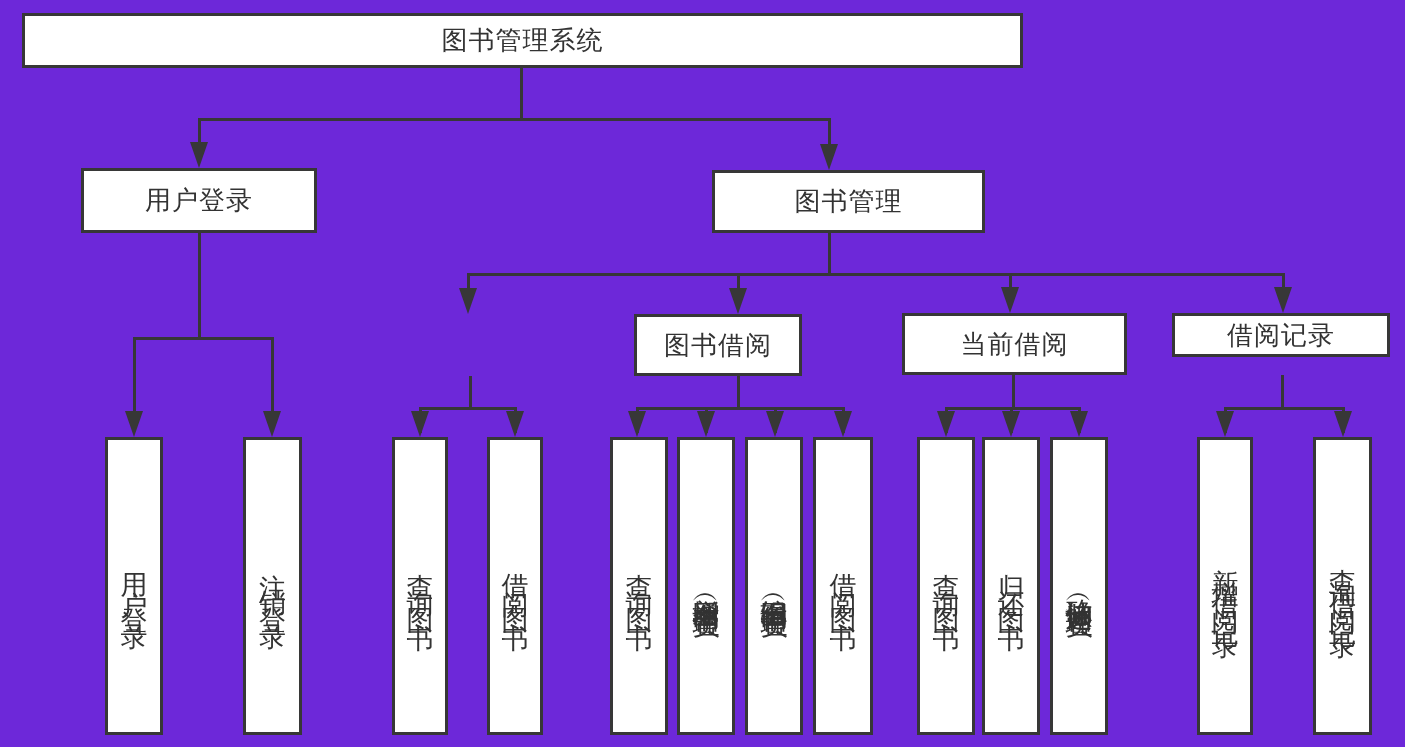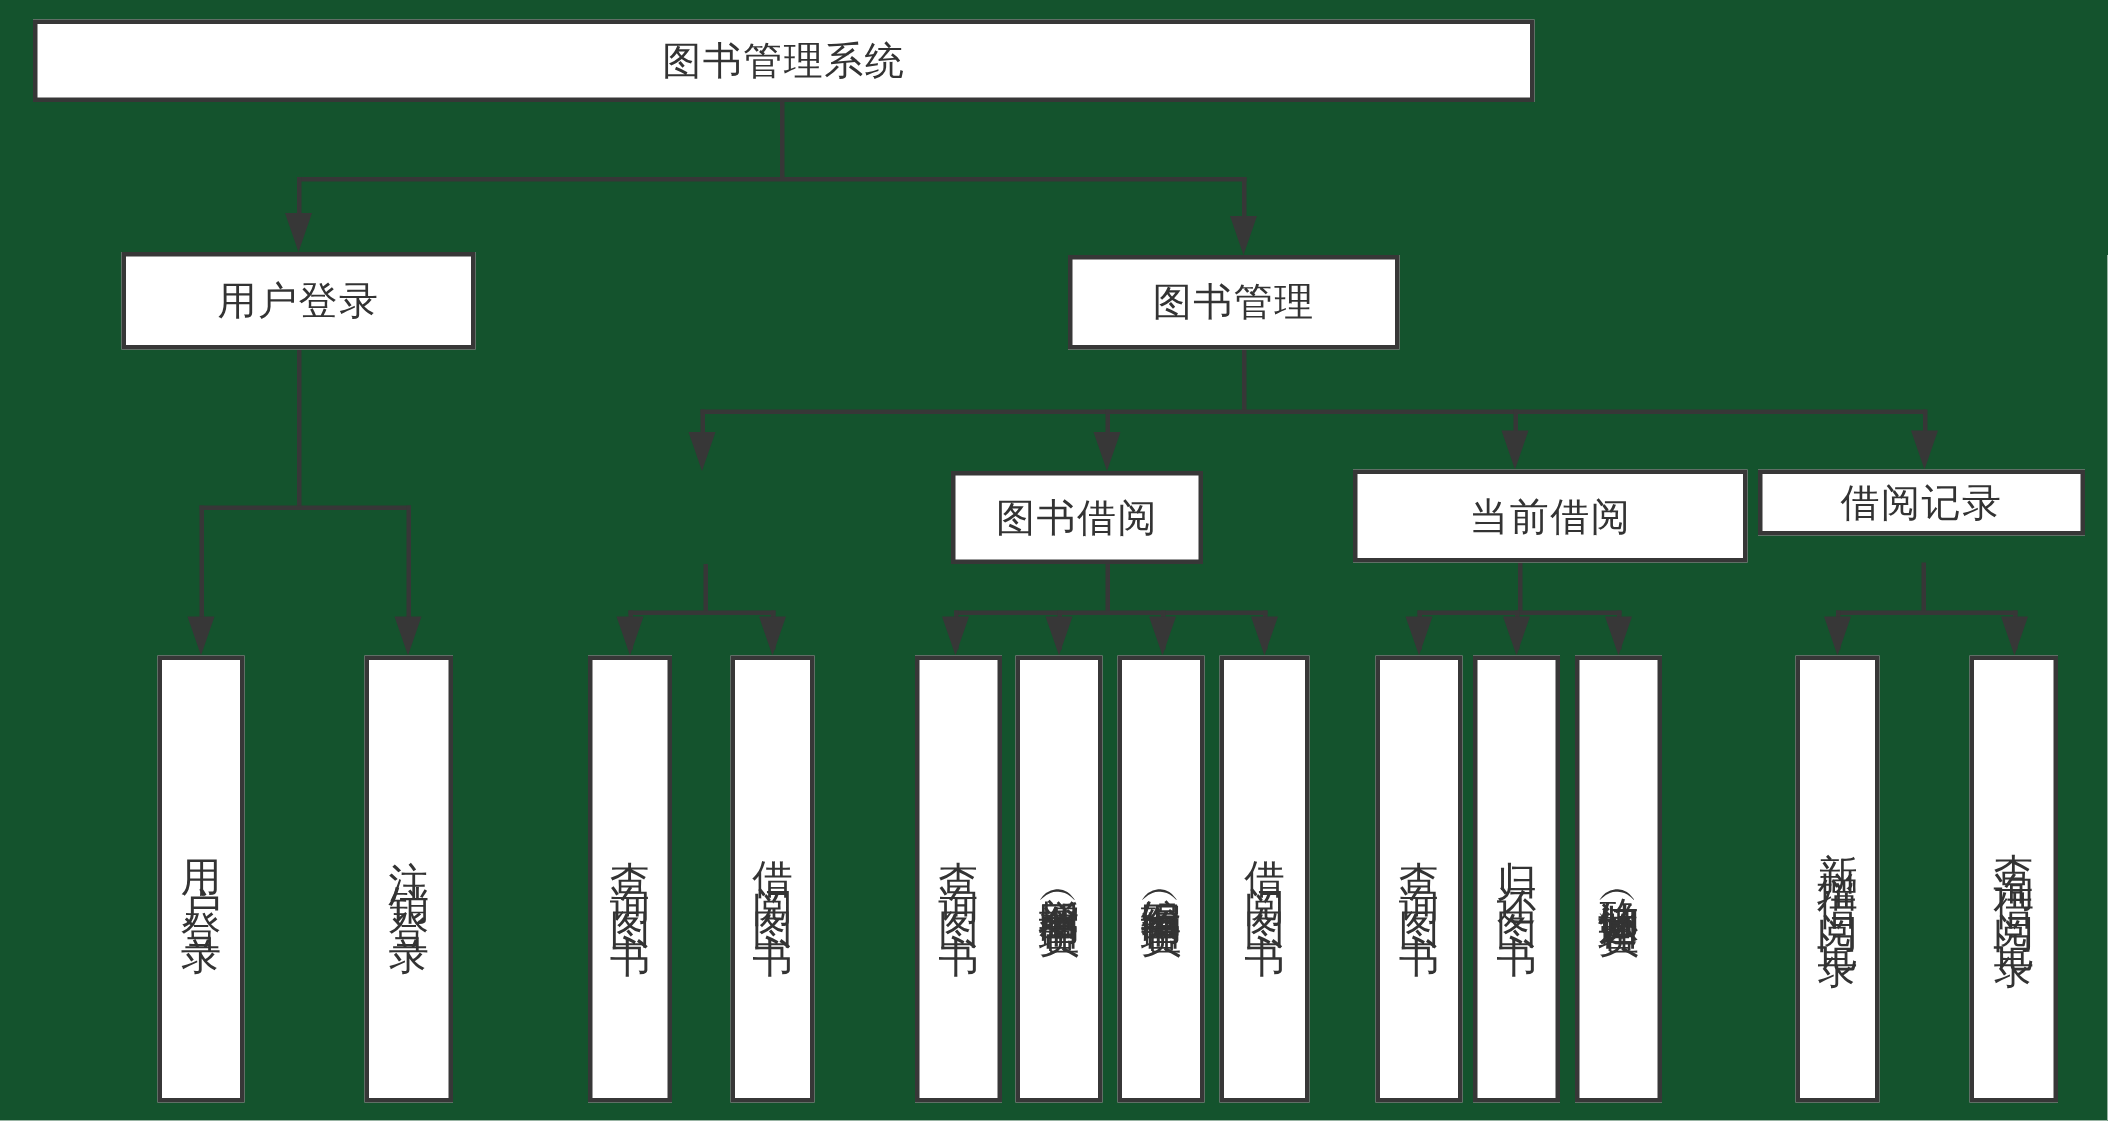--- a/index.html
+++ b/index.html
@@ -1,19 +1,19 @@
 <!DOCTYPE html>
 <html><head>
 <meta charset="utf-8">
 <style>
   html,body{margin:0;padding:0;background:#ffffff;}
   #canvas{
     position:relative;
     width:1405px;height:747px;
-    background:#14532d;
+    background:#6d28d9;
     font-family:"Liberation Sans","DejaVu Sans",sans-serif;
     overflow:hidden;
   }
   .box{
     position:absolute;
     background:#ffffff;
     border:3px solid #373737;
     box-sizing:border-box;
     display:flex;
     align-items:center;
@@ -59,24 +59,24 @@
   }
 </style>
 </head>
 <body>
 
 <div id="canvas">
 
   <div class="box" style="left:22px;top:13px;width:1001px;height:55px;">图书管理系统</div>
 
   <div class="box" style="left:81px;top:168px;width:236px;height:65px;">用户登录</div>
-  <div class="box" style="left:712px;top:170px;width:221px;height:63px;">图书管理</div>
+  <div class="box" style="left:712px;top:170px;width:273px;height:63px;">图书管理</div>
 
   <div class="box" style="left:634px;top:314px;width:168px;height:62px;">图书借阅</div>
-  <div class="box" style="left:902px;top:313px;width:263px;height:62px;">当前借阅</div>
+  <div class="box" style="left:902px;top:313px;width:225px;height:62px;">当前借阅</div>
   <div class="box" style="left:1172px;top:313px;width:218px;height:44px;">借阅记录</div>
 
   <div class="box vbox sp4" style="left:105px;width:58px;">用户登录</div>
   <div class="box vbox sp4" style="left:243px;width:59px;">注销登录</div>
 
   <div class="box vbox sp4" style="left:392px;width:56px;">查询图书</div>
   <div class="box vbox sp4" style="left:487px;width:56px;">借阅图书</div>
 
   <div class="box vbox sp4" style="left:610px;width:58px;">查询图书</div>
   <div class="box vbox sp9" style="left:677px;width:58px;">新增图书（管理员）</div>

